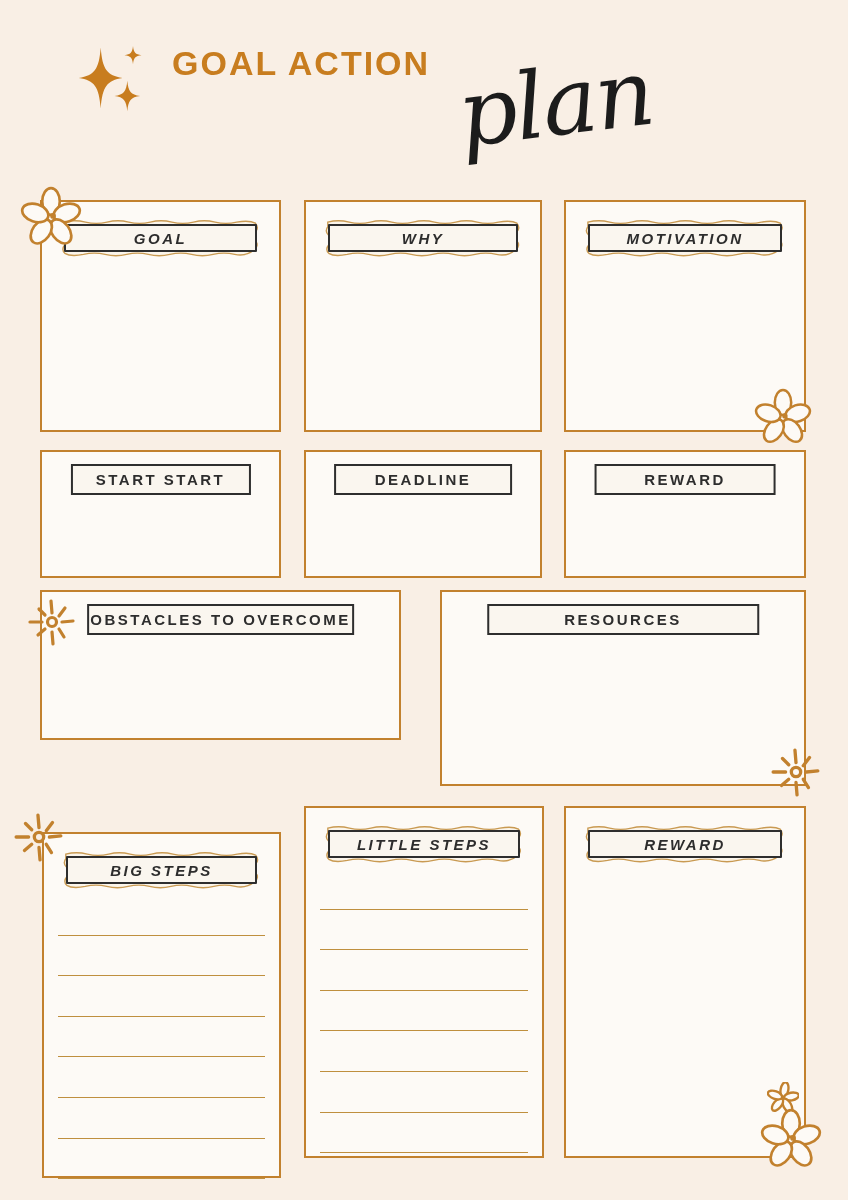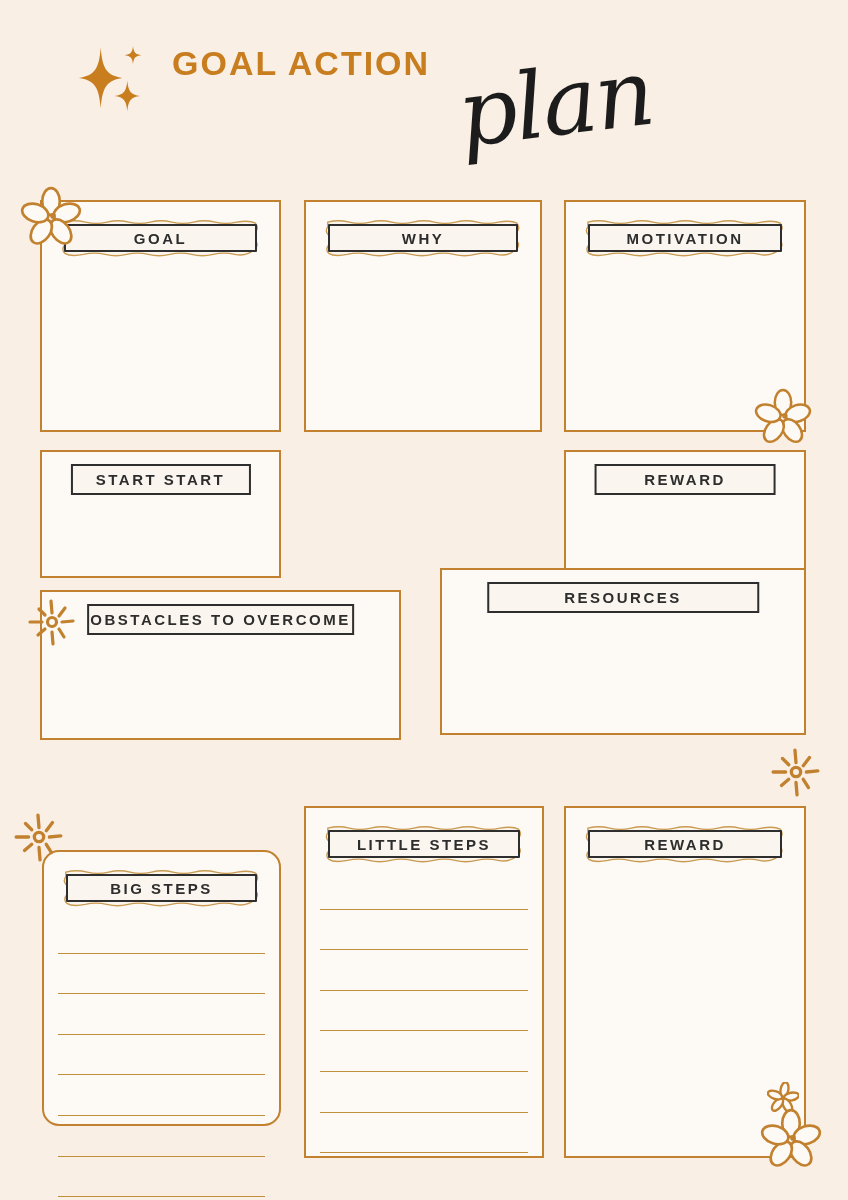--- a/index.html
+++ b/index.html
@@ -34,21 +34,21 @@
     font-style:italic;font-size:92px;color:var(--script);
     transform:rotate(-7deg);letter-spacing:-2px;white-space:nowrap;
   }
   
   .box{
     position:absolute;background:var(--box-fill);
     border:2px solid var(--accent);box-sizing:border-box;
   }
   
   .tape{
-    position:absolute;left:6.5%;right:6.5%;top:15px;height:42px;
+    position:absolute;left:6.5%;right:6.5%;top:15px;height:42px;font-style:italic;
   }
   .tape-border{position:absolute;left:0;top:0;width:100%;height:100%;}
   .label-box{
     position:absolute;left:7px;right:7px;top:7px;bottom:7px;
     border:2px solid var(--label-border);background:var(--label-fill);
     display:flex;align-items:center;justify-content:center;border-radius:1px;
   }
   .label-text{
     font-size:15px;letter-spacing:2.5px;color:var(--label-text);font-weight:bold;
     white-space:nowrap;
@@ -157,43 +157,49 @@
     <div></div>
   </section>
 
   <section class="box" style="left:40px;top:450px;width:241px;height:128px;">
     <div class="plain-label w-small">
       <span class="label-text">START START</span>
     </div>
     <div></div>
   </section>
 
+  <section class="box" style="left:304px;top:450px;width:238px;height:128px;">
+    <div class="plain-label w-small">
+      <span class="label-text">DEADLINE</span>
+    </div>
+    <div></div>
+  </section>
 
   <section class="box" style="left:564px;top:450px;width:242px;height:128px;">
     <div class="plain-label w-small">
       <span class="label-text">REWARD</span>
     </div>
     <div></div>
   </section>
 
   <section class="box" style="left:40px;top:590px;width:361px;height:150px;">
     <div class="plain-label w-wide">
       <span class="label-text">OBSTACLES TO OVERCOME</span>
     </div>
     <div></div>
   </section>
 
-  <section class="box" style="left:440px;top:568px;width:366px;height:167px;">
+  <section class="box" style="left:440px;top:590px;width:366px;height:196px;">
     <div class="plain-label w-wide">
       <span class="label-text">RESOURCES</span>
     </div>
     <div></div>
   </section>
 
-  <section class="box" style="left:42px;top:850px;width:239px;height:276px;border-radius:17px;">
+  <section class="box" style="left:42px;top:832px;width:239px;height:346px;">
     <div class="tape">
       <svg class="tape-border" viewBox="0 0 210 41" preserveAspectRatio="none">
         <use href="#def-tape" fill="#fbf5eb" stroke="#c99a52" stroke-width="1.4" vector-effect="non-scaling-stroke"></use>
       </svg>
       <div class="label-box">
         <span class="label-text">BIG STEPS</span>
       </div>
     </div>
     <div class="lines">
         <div class="rule"></div>

